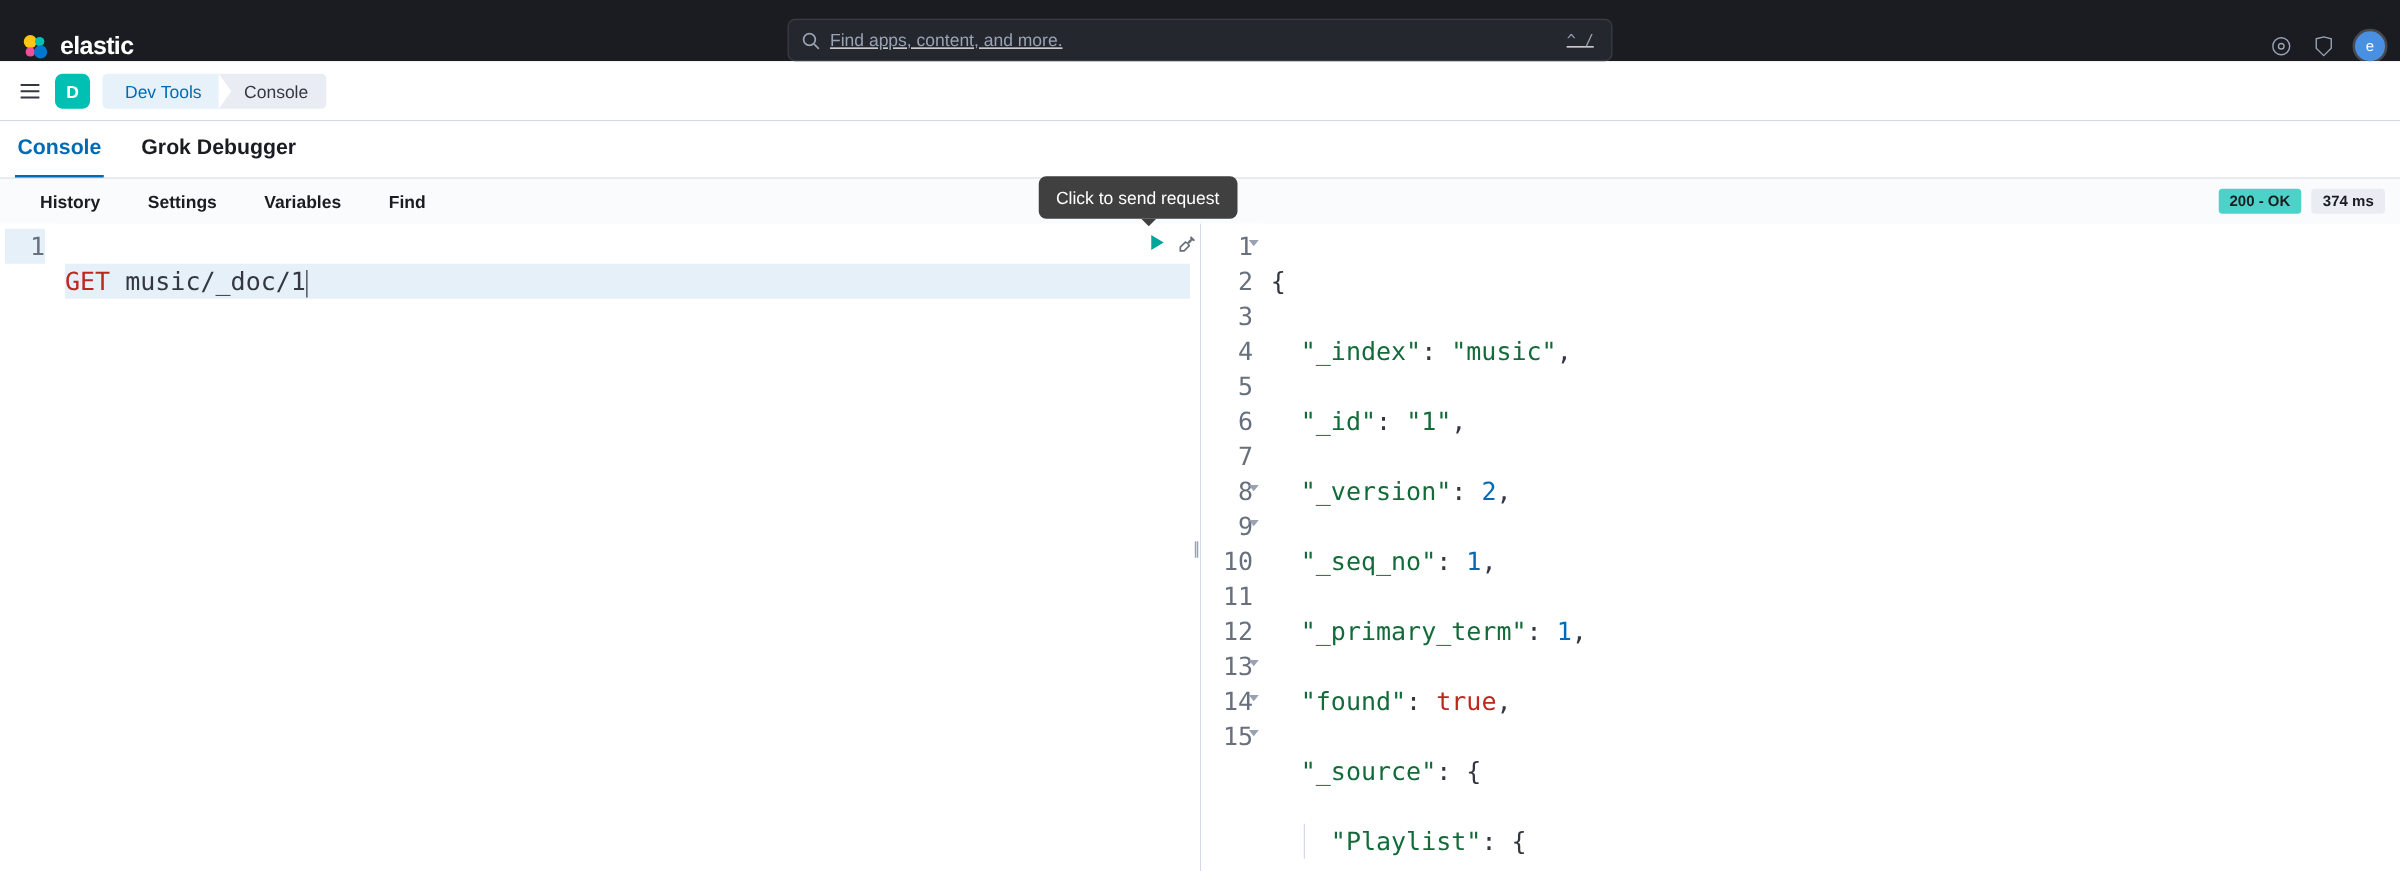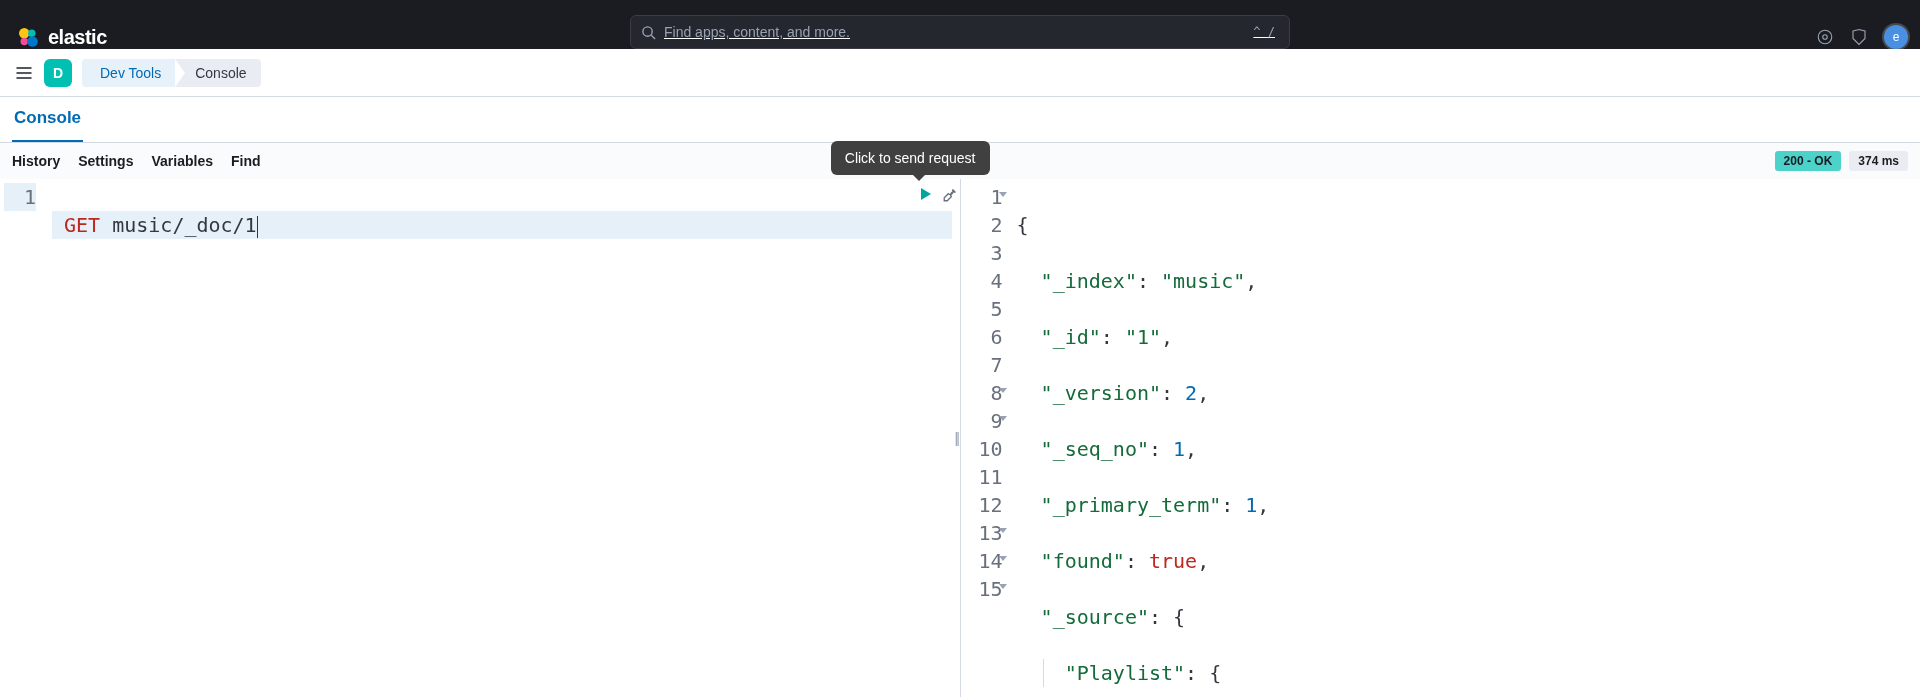--- a/index.html
+++ b/index.html
@@ -31,35 +31,35 @@
 .crumb.console-crumb::before { content:''; position:absolute; left:0; top:0; border-left:10px solid #fff; border-top:14px solid transparent; border-bottom:14px solid transparent;}
 
 
 .tabs-bar { background: #fff; border-bottom: 1px solid #d3dae6; height: 46px; display: flex; align-items: flex-end; padding: 0 12px; gap: 28px;}
 .tab { font-size: 17px; font-weight: 700; color: #1a1c21; padding: 10px 2px 12px; cursor: pointer; border-bottom: 2px solid transparent; display:flex; align-items:center; gap:6px;}
 .tab.active { color: #006bb4; border-bottom-color: #006bb4;}
 .beta-badge { font-size: 10px; font-weight: 700; background: #e9edf3; color: #343741; border:1px solid #cdd3df; padding: 1px 6px; border-radius: 3px; letter-spacing:0.5px;}
 
 
 .sub-toolbar { background: #fafbfd; height: 36px; display: flex; align-items: center; padding: 0 12px; gap: 18px;}
-.sub-item { font-size: 14px; font-weight: 700; color: #1a1c21; cursor: pointer;}
+.sub-item { font-size: 14px; font-weight: 700; color: #1a1c21; cursor: pointer; margin-left: 20px;}
 .sub-right { margin-left: auto; display: flex; gap: 8px;}
 .status-badge { background: #4dd2ca; color: #1a1c21; font-size: 12px; font-weight:700; padding: 3px 9px; border-radius: 3px;}
 .timing-badge { background: #e9edf3; color: #1a1c21; font-size: 12px; font-weight:600; padding: 3px 9px; border-radius: 3px;}
 
 
 .editor-area { display: flex; height: calc(697px - 49px - 48px - 46px - 36px); position: relative;}
 .pane { flex: 1; display: flex; background: #fff; position: relative;}
 .pane-left { border-right: 1px solid #d3dae6;}
 .gutter { background: #fff; color: #69707d; font-family: 'Menlo','Monaco','Consolas',monospace; font-size: 20px; text-align: right; padding: 4px 8px 4px 4px; user-select: none; line-height: 28px; min-width: 44px;}
 .gutter.right-gutter { min-width: 48px; padding-right: 6px;}
 .gutter .ln { position:relative; }
 .gutter .fold { position:absolute; right:-4px; top:9px; width:0; height:0; border-left:4px solid transparent; border-right:4px solid transparent; border-top:5px solid #98a2b3;}
 .code { font-family: 'Menlo','Monaco','Consolas',monospace; font-size: 20px; line-height: 28px; padding: 4px 8px; white-space: pre; flex:1;}
-.pane-left .code-line1 { background:#e6f0f8;padding-left:12px; }
+.pane-left .code-line1 { background:#e6f0f8; }
 .pane-left .gutter .ln:first-child { background:#e6f0f8; }
 .tok-method { color: #bd271e; font-weight:500;}
 .tok-path { color: #343741;}
 .tok-key { color: #146b3a; }
 .tok-colon { color: #343741;}
 .tok-str { color: #146b3a;}
 .tok-num { color: #006bb4;}
 .tok-bool { color: #bd271e;}
 .brace { color: #343741;}
 .indent-guide { border-left:1px solid #d3dae6; display:inline-block; height:28px; vertical-align:top; margin-left:2px; margin-right:-3px;}
@@ -141,20 +141,23 @@
       </div>
     <div class="crumb console-crumb">
         <span>Console</span>
       </div>
   </div>
 </div>
 
 <div class="tabs-bar">
   <div class="tab active">
       <span>Console</span>
+    </div>
+  <div class="tab">
+      <span>Grok Debugger</span>
     </div>
 </div>
 
 <div class="sub-toolbar">
   <span class="sub-item">History</span>
   <span class="sub-item">Settings</span>
   <span class="sub-item">Variables</span>
   <span class="sub-item">Find</span>
   <div class="sub-right">
     <span class="status-badge">200 - OK</span>

